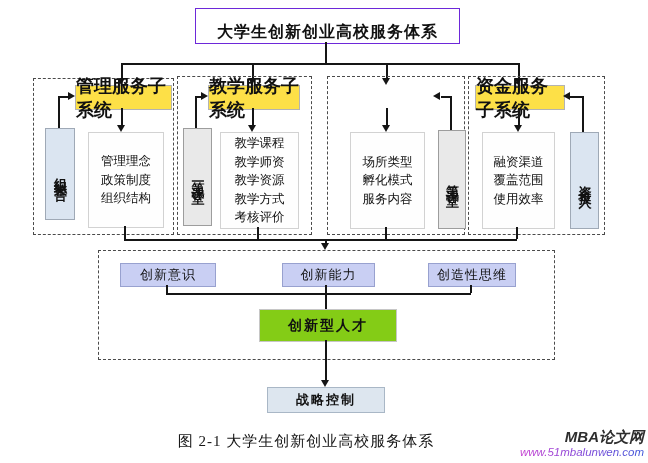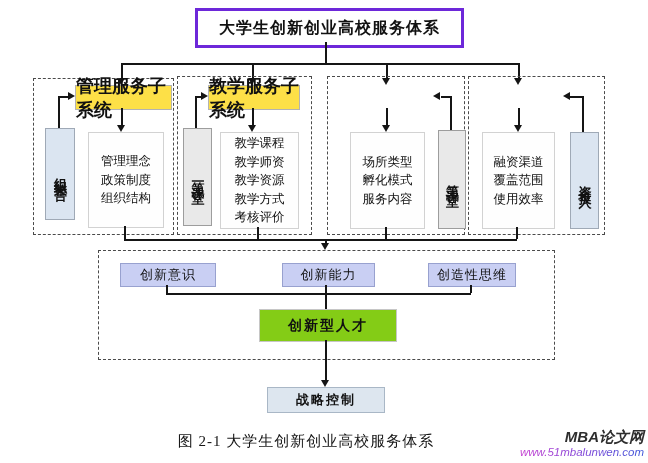--- a/index.html
+++ b/index.html
@@ -18,21 +18,21 @@
   .hline{position:absolute;height:1.5px;background:var(--line);}
   .vline{position:absolute;width:1.5px;background:var(--line);}
   
   .ah{position:absolute;width:0;height:0;}
   .ah-down{border-left:4.5px solid transparent;border-right:4.5px solid transparent;border-top:7px solid var(--line);}
   .ah-right{border-top:4.5px solid transparent;border-bottom:4.5px solid transparent;border-left:7px solid var(--line);}
   .ah-left{border-top:4.5px solid transparent;border-bottom:4.5px solid transparent;border-right:7px solid var(--line);}
   
   .title-box{
     position:absolute;left:195px;top:8px;width:263px;height:34px;
-    background:#fff;border:3px solid #6d28d9;display:flex;align-items:center;justify-content:center;
+    background:#fff;border:1px solid #6d28d9;display:flex;align-items:flex-end;justify-content:center;
     font-weight:bold;font-size:16px;letter-spacing:1px;
   }
   .dashed{position:absolute;border:1.4px dashed #4a4a4a;background:transparent;}
   .header-box{
     position:absolute;top:85px;height:23px;background:#fde047;border:1px solid #b3b3b3;
     display:flex;align-items:center;justify-content:center;font-weight:bold;font-size:18px;
   }
   .content-box{
     position:absolute;top:132px;background:#fefefe;border:1px solid #d2d2d2;
     display:flex;align-items:center;justify-content:center;text-align:center;
@@ -96,20 +96,23 @@
   <div class="dashed" style="left:177px;top:76px;width:133px;height:157px;"></div>
   <div class="dashed" style="left:327px;top:76px;width:136px;height:157px;"></div>
   <div class="dashed" style="left:468px;top:76px;width:135px;height:157px;"></div>
 
   <div class="header-box" style="left:75px;width:95px;">
     <span>管理服务子系统</span>
   </div>
   <div class="header-box" style="left:208px;width:90px;">
     <span>教学服务子系统</span>
   </div>
+  <div class="header-box" style="left:475px;width:88px;">
+    <span>资金服务子系统</span>
+  </div>
 
   <div class="vline" style="left:121px;top:108px;height:17px;"></div>
   <div class="ah ah-down" style="left:117px;top:125px;"></div>
   <div class="vline" style="left:252px;top:108px;height:17px;"></div>
   <div class="ah ah-down" style="left:248px;top:125px;"></div>
   <div class="vline" style="left:386px;top:108px;height:17px;"></div>
   <div class="ah ah-down" style="left:382px;top:125px;"></div>
   <div class="vline" style="left:518px;top:108px;height:17px;"></div>
   <div class="ah ah-down" style="left:514px;top:125px;"></div>
 

